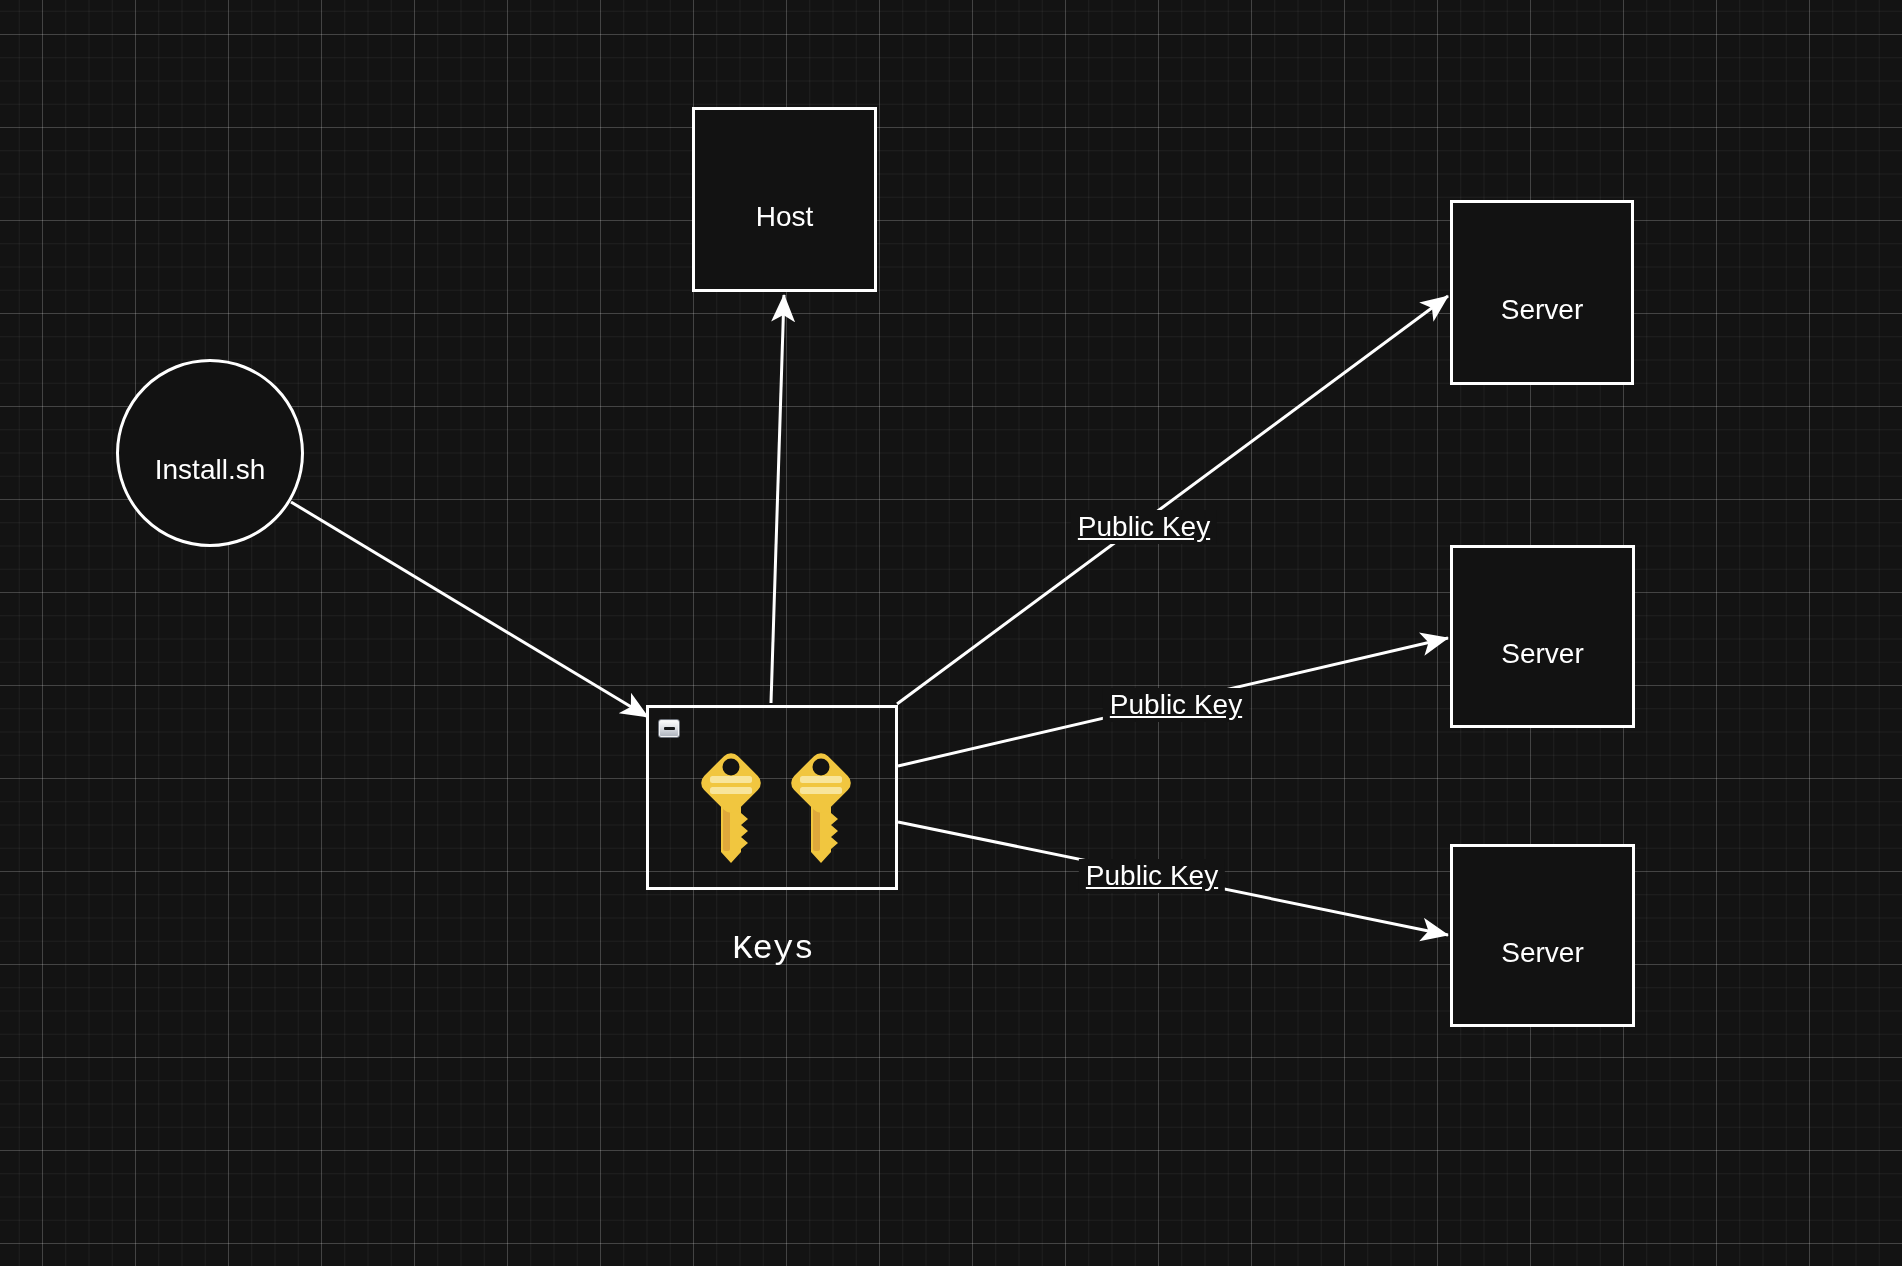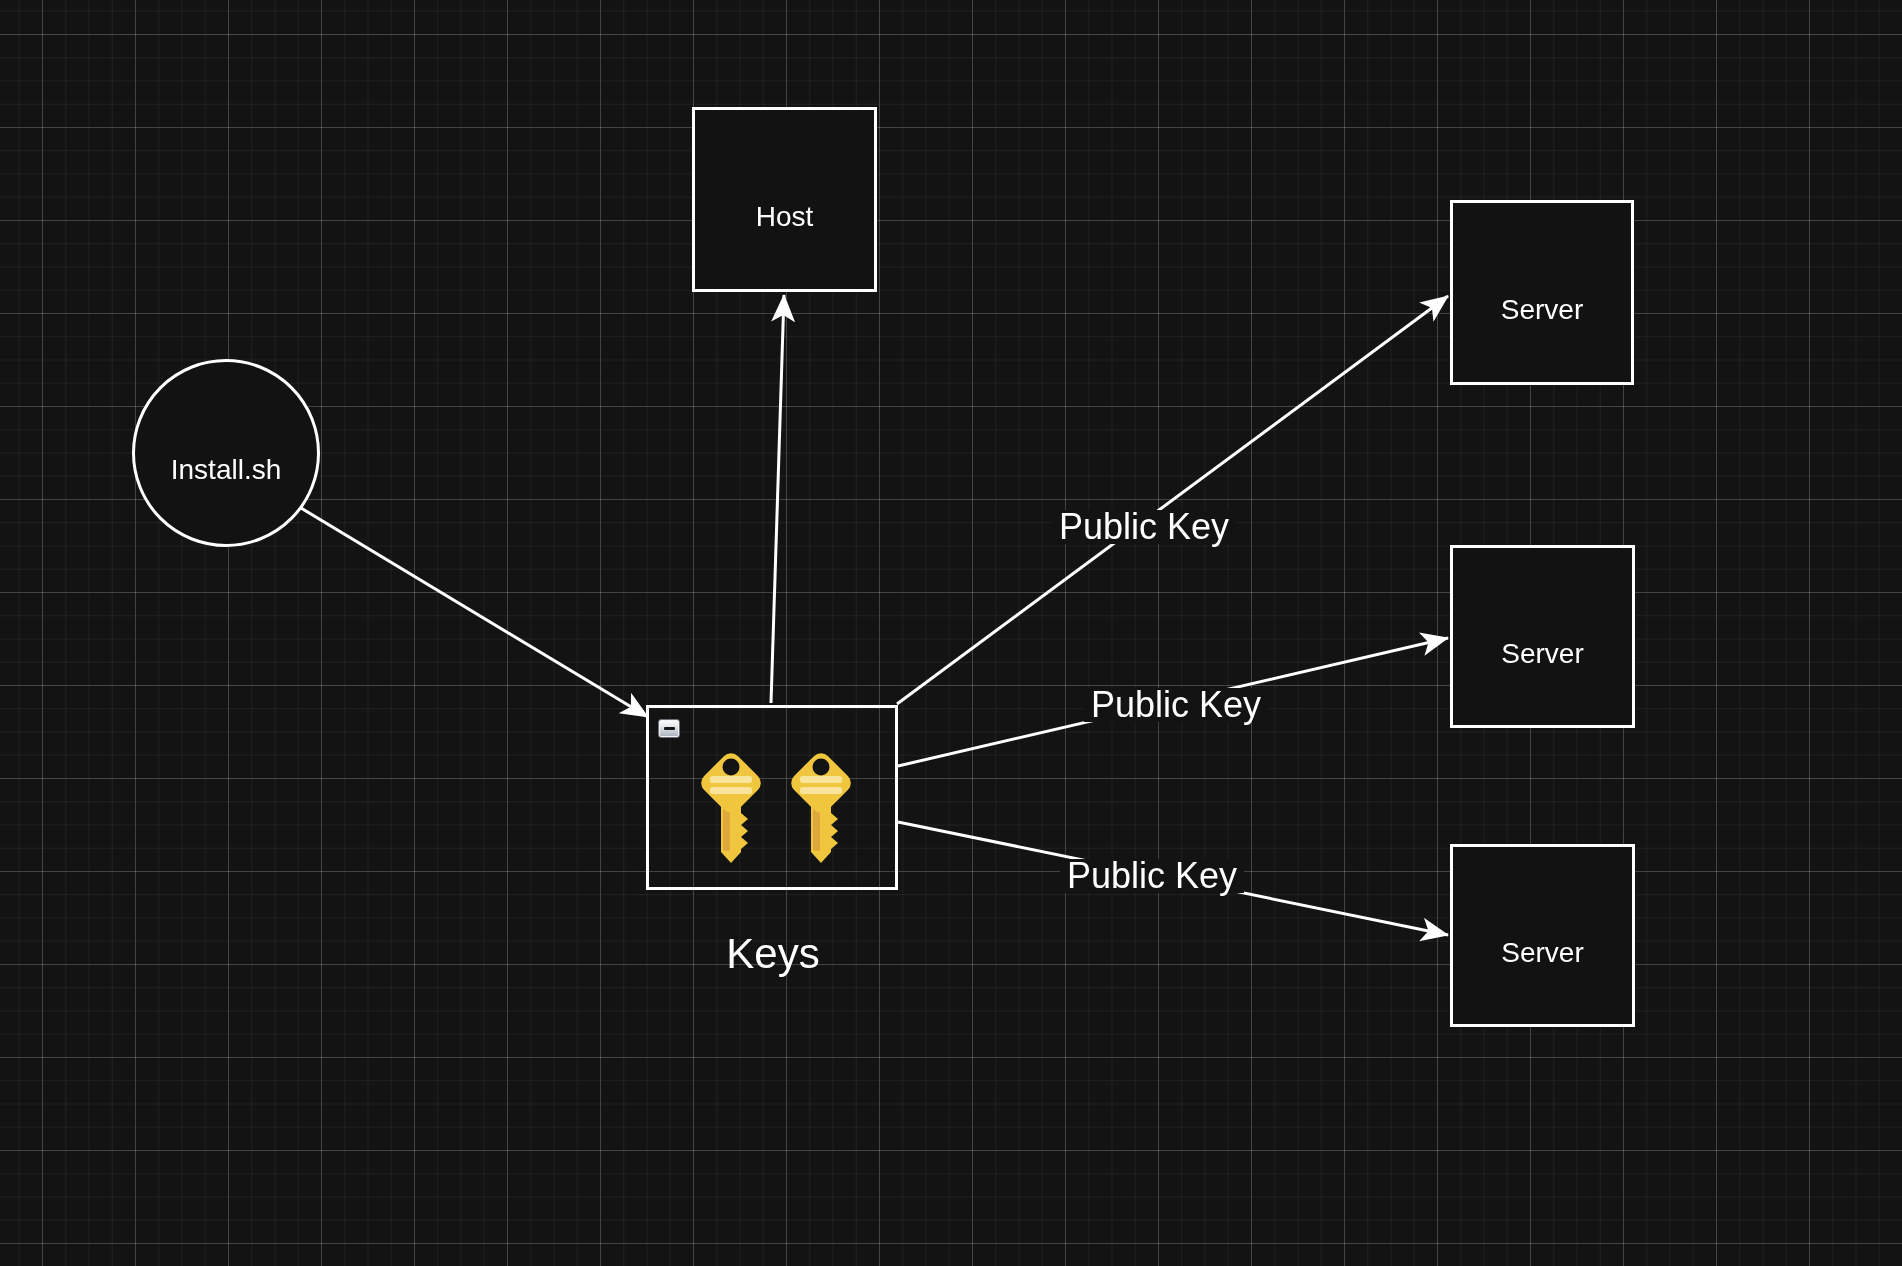--- a/index.html
+++ b/index.html
@@ -37,26 +37,26 @@
     display:flex;align-items:center;justify-content:center;cursor:pointer;
   }
   .minus-bar{width:11px;height:3px;background:#17181a;border-radius:1px;}
   .key-svg{position:absolute;width:72px;height:118px;}
   .key-main{fill:var(--icons-key-color-main,#F1C63F);}
   .key-stripe{fill:var(--icons-key-color-stripe,#F8E59B);}
   .key-accent{fill:var(--icons-key-color-shaft-accent,#DFA83B);}
   .key-hole{fill:var(--canvas-background,#131313);}
   .group-caption{
     position:absolute;transform:translateX(-50%);
-    color:var(--canvas-text-color,#ffffff);font-size:42px;white-space:nowrap;
+    color:var(--canvas-text-color,#ffffff);font-size:34px;white-space:nowrap;font-family:Liberation Mono, monospace;
   }
   .edge-label{
     position:absolute;transform:translate(-50%,-50%);
-    color:var(--canvas-text-color,#ffffff);font-size:36px;line-height:34px;
-    background:var(--canvas-background,#131313);padding:0 7px;white-space:nowrap;
+    color:var(--canvas-text-color,#ffffff);font-size:28px;line-height:34px;
+    background:var(--canvas-background,#131313);padding:0 7px;white-space:nowrap;text-decoration:underline;
   }
   .node-label{pointer-events:none;margin-top:34px;}
 </style>
 </head>
 <body>
 
 <svg class="edges-layer">
   <defs>
     <marker id="arrow" markerUnits="userSpaceOnUse" markerWidth="30" markerHeight="26" refX="27" refY="12" orient="auto">
       <path d="M0,0 L28,12 L0,24 L7,12 Z" fill="#ffffff"></path>
@@ -72,21 +72,21 @@
     <line x1="897" y1="704" x2="1448" y2="296" marker-end="url(#arrow)"></line>
   </g>
   <g>
     <line x1="898" y1="766" x2="1448" y2="638" marker-end="url(#arrow)"></line>
   </g>
   <g>
     <line x1="898" y1="822" x2="1448" y2="935" marker-end="url(#arrow)"></line>
   </g>
 </svg>
 
-<div class="node node-circle" style="left:132px;top:359px;width:188px;height:188px;text-align:right;">
+<div class="node node-circle" style="left:116px;top:359px;width:188px;height:188px;text-align:right;">
   <span class="node-label">Install.sh</span>
 </div>
 
 <div class="node" style="left:692px;top:107px;width:185px;height:185px;">
   <span class="node-label">Host</span>
 </div>
 
 <div class="node" style="left:1450px;top:200px;width:184px;height:185px;">
   <span class="node-label">Server</span>
 </div>

